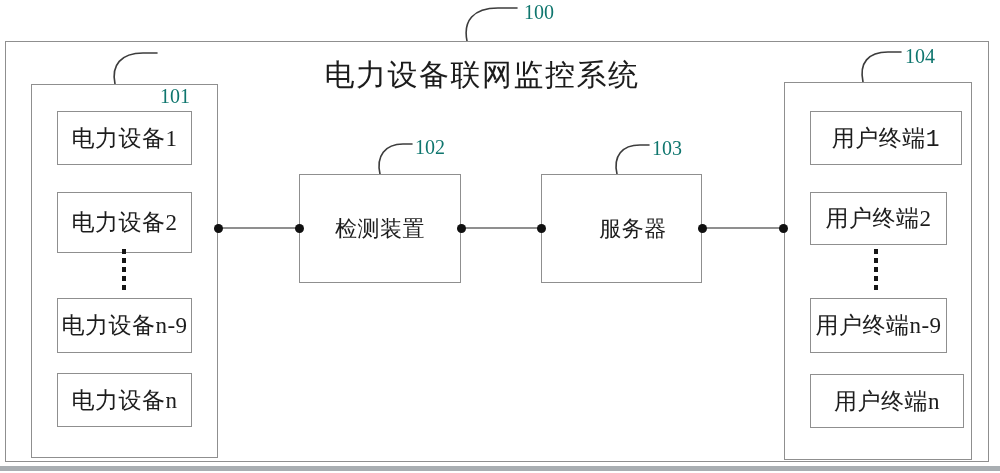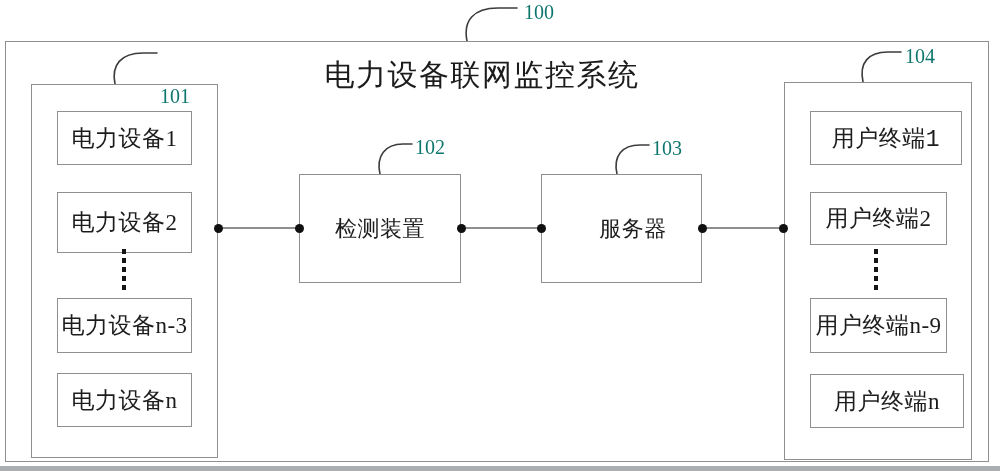--- a/index.html
+++ b/index.html
@@ -59,21 +59,21 @@
   <div class="abs ref" style="left:905px;top:46px;font-family:Liberation Serif, serif;">104</div>
 
   <div class="abs frame" style="left:5px;top:41px;width:984px;height:421px;"></div>
 
   <div class="abs title" style="left:482px;top:55px;">电力设备联网监控系统</div>
 
   <div class="abs frame" style="left:31px;top:84px;width:187px;height:374px;"></div>
   <div class="abs node" style="left:57px;top:111px;width:135px;height:54px;">电力设备1</div>
   <div class="abs node" style="left:57px;top:192px;width:135px;height:61px;">电力设备2</div>
   <div class="abs vellipsis" style="left:122px;top:249px;height:44px;"></div>
-  <div class="abs node" style="left:57px;top:298px;width:135px;height:55px;">电力设备n-3</div>
+  <div class="abs node" style="left:57px;top:298px;width:135px;height:55px;">电力设备n-9</div>
   <div class="abs node" style="left:57px;top:373px;width:135px;height:54px;">电力设备n</div>
 
   <div class="abs node" style="left:299px;top:174px;width:162px;height:109px;font-size:22px;">检测装置</div>
 
   <div class="abs node" style="left:541px;top:174px;width:161px;height:109px;font-size:22px;padding-left:23px;">服务器</div>
 
   <div class="abs frame" style="left:784px;top:82px;width:188px;height:378px;"></div>
   <div class="abs node" style="left:810px;top:111px;width:152px;height:54px;font-family:Liberation Mono, monospace;">用户终端1</div>
   <div class="abs node" style="left:810px;top:192px;width:137px;height:53px;">用户终端2</div>
   <div class="abs vellipsis" style="left:874px;top:249px;height:44px;"></div>

